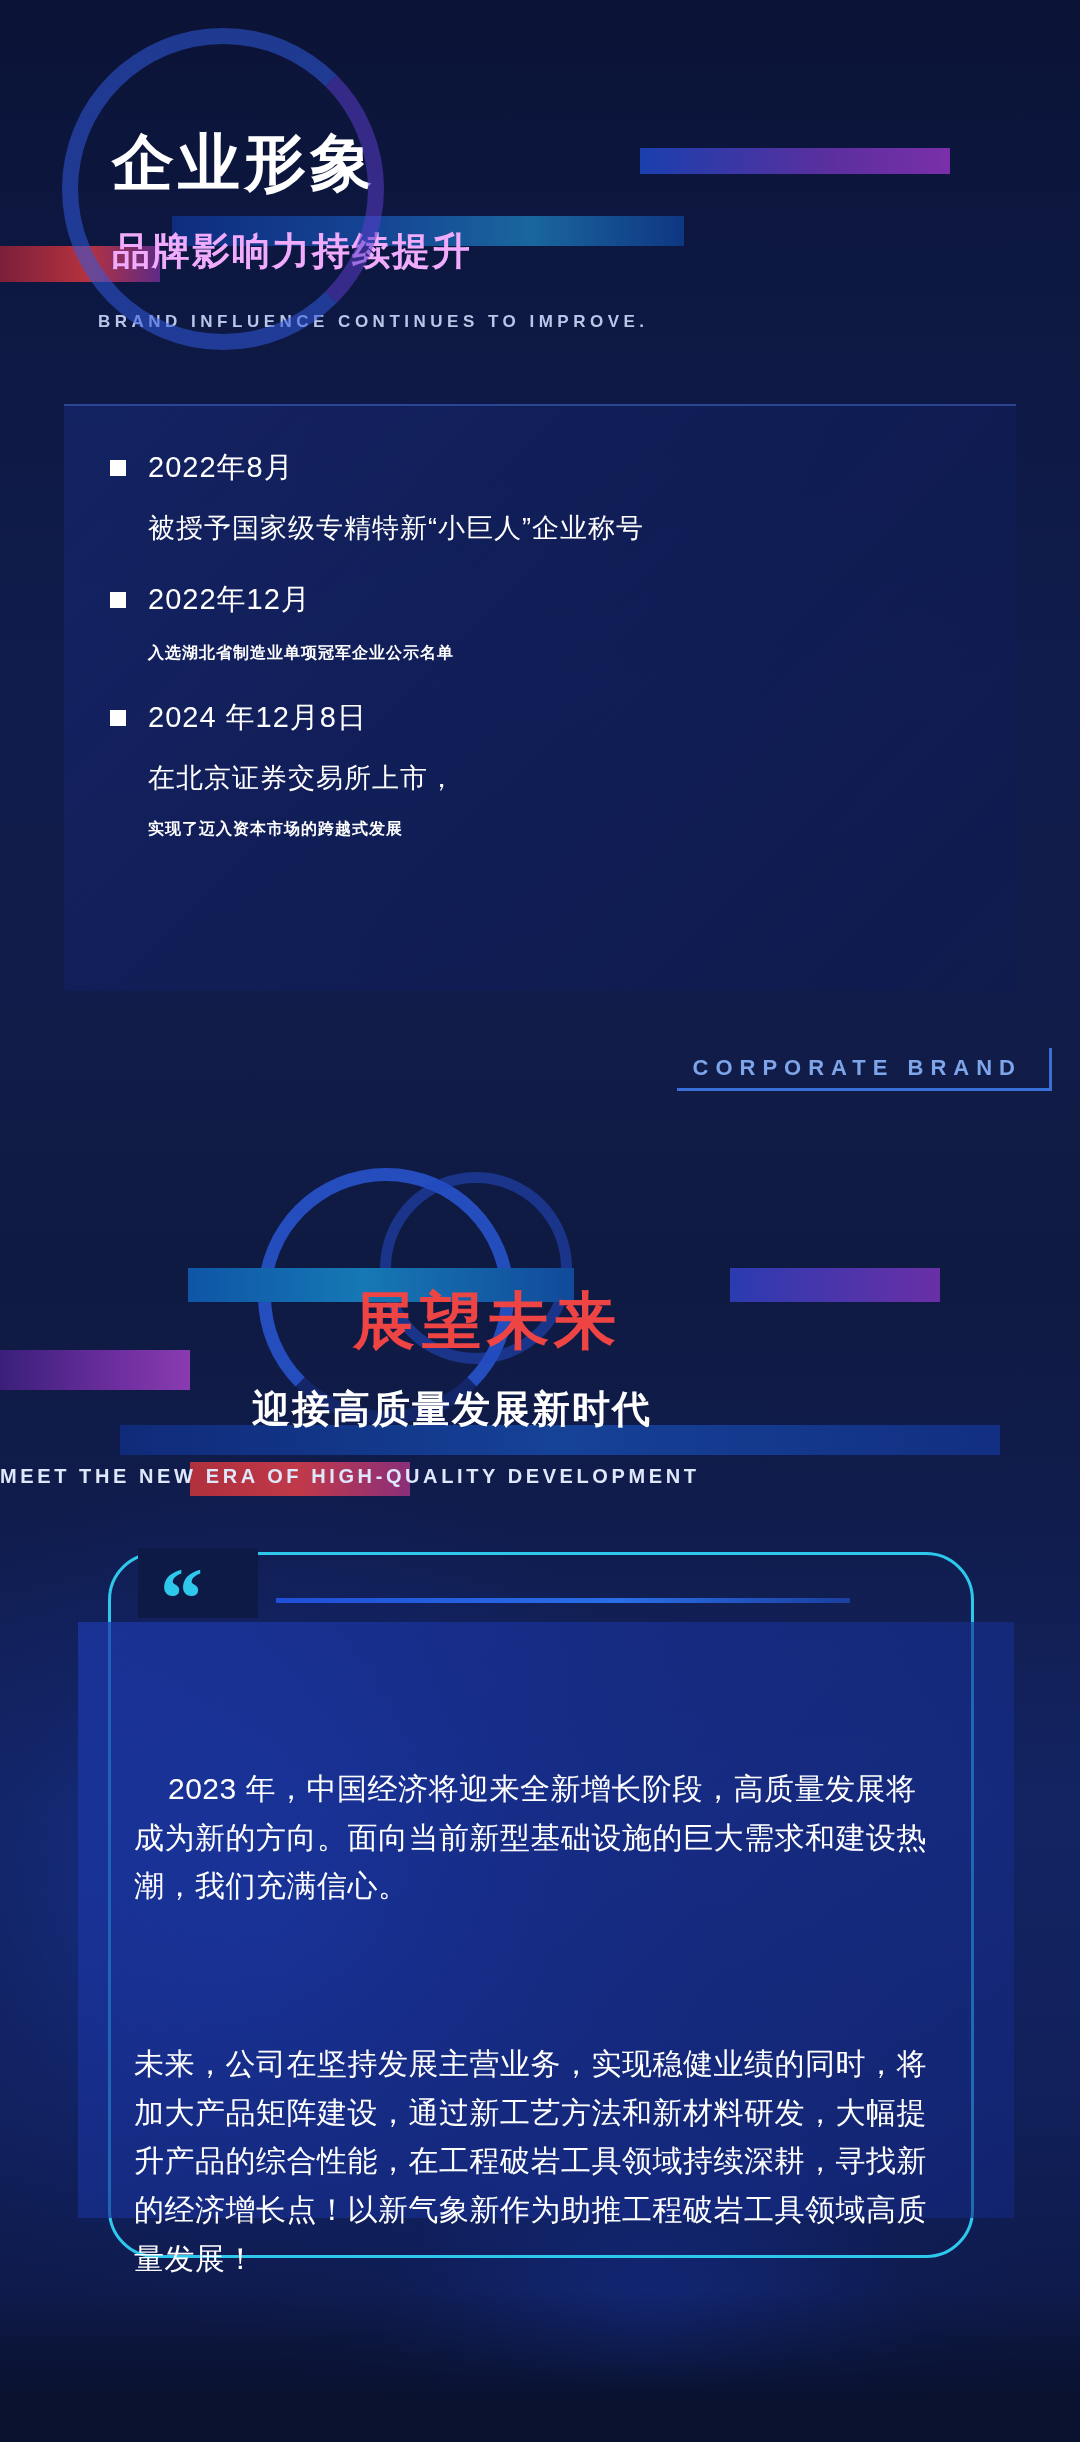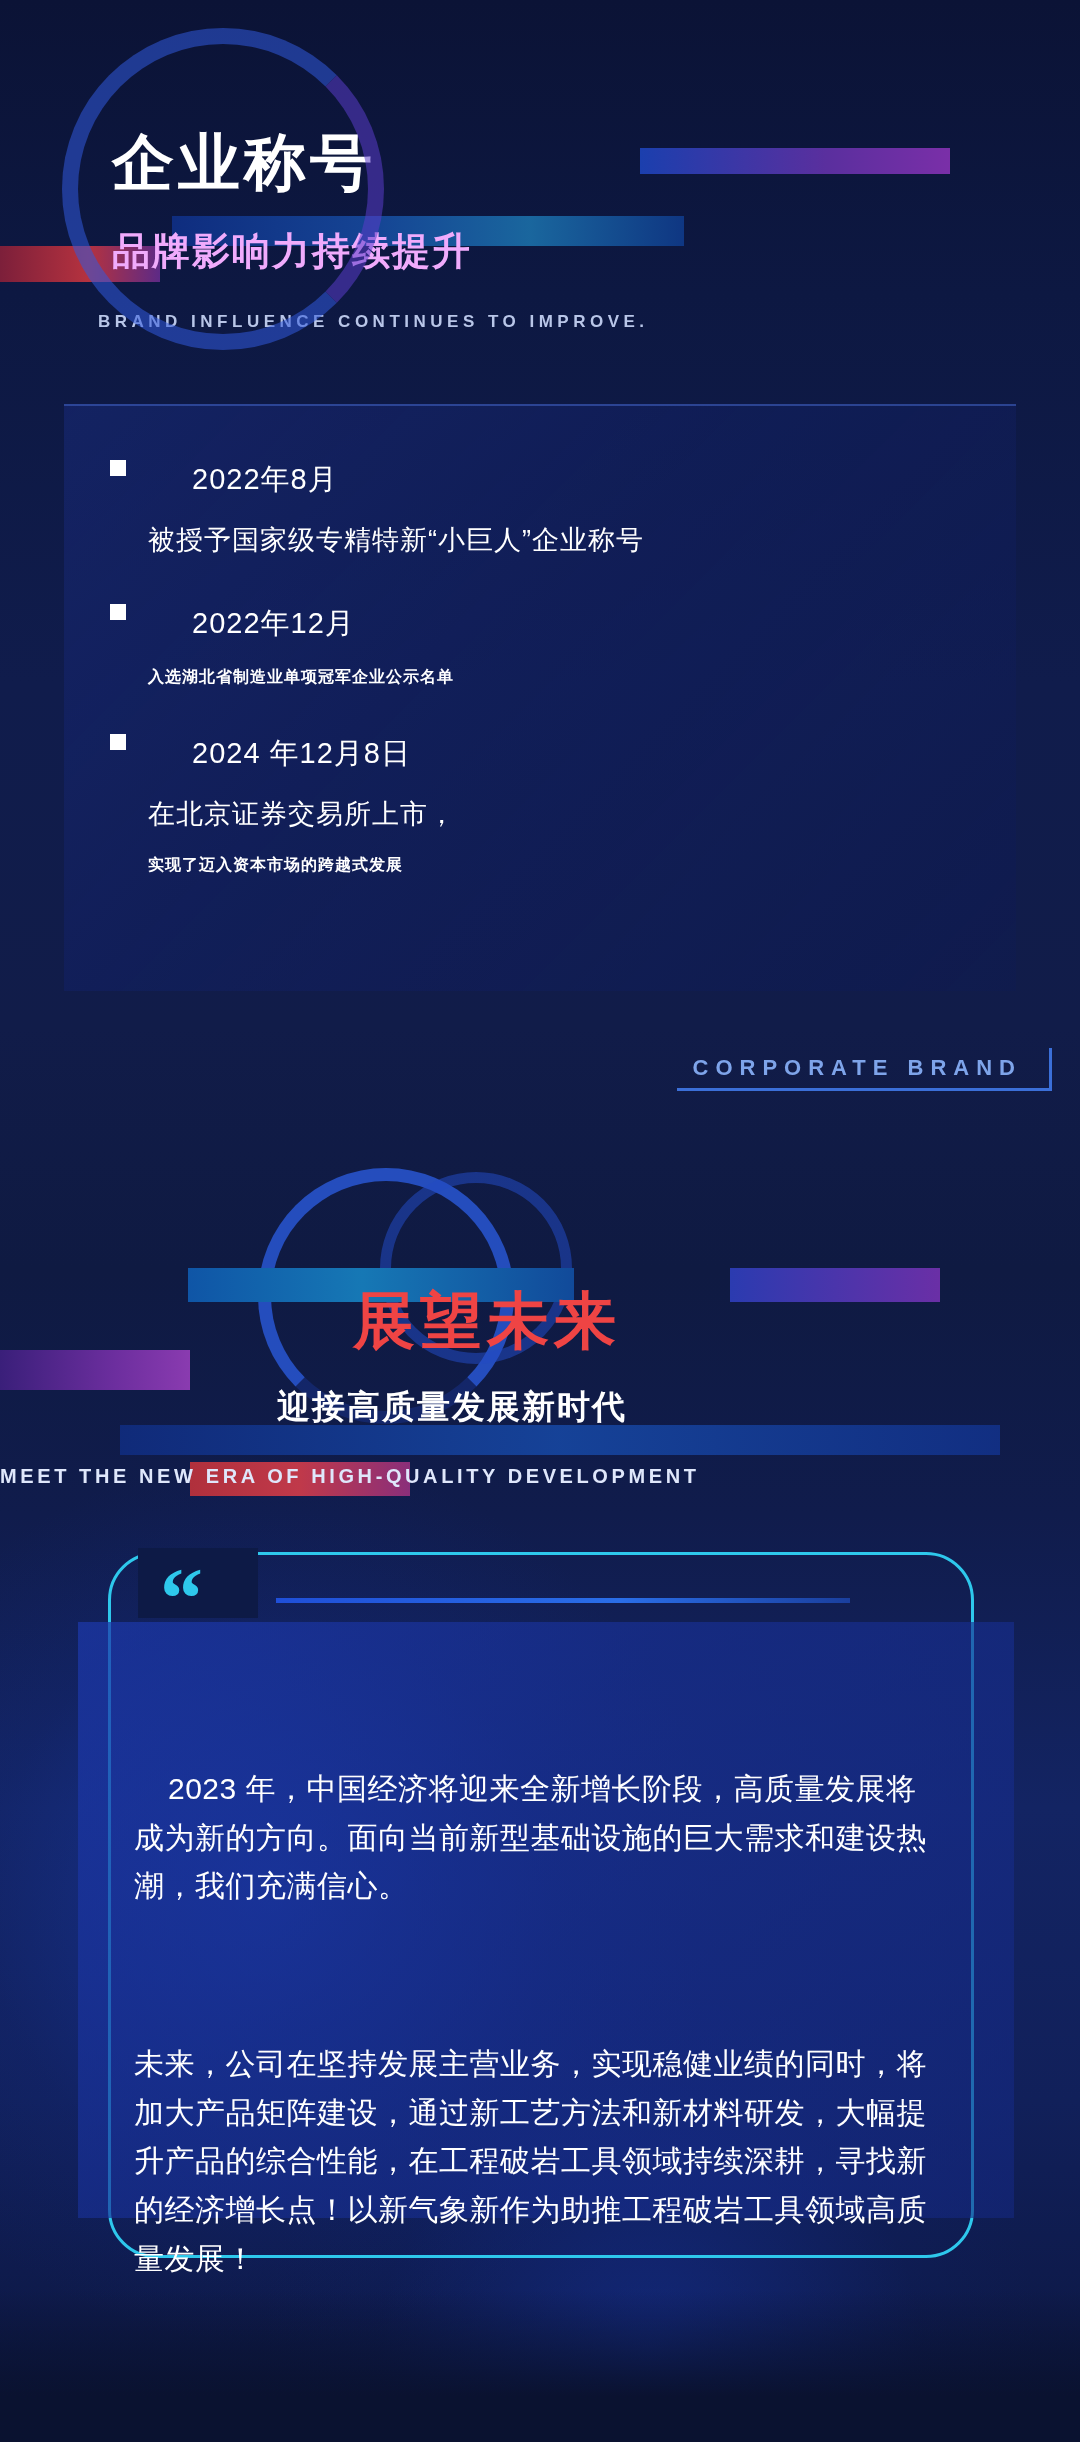--- a/index.html
+++ b/index.html
@@ -151,22 +151,22 @@
   }
   .list {
     position: absolute;
     left: 110px;
     top: 444px;
     width: 860px;
     z-index: 6;
   }
   .li-head {
     display: flex;
-    margin-top: 16px;
-    gap: 44px;
+    align-items: center;
+    margin-top: 4px;
   }
   .li-sq {
     width: 16px;
     height: 16px;
     background: #ffffff;
     margin-right: 22px;
     flex: 0 0 auto;
   }
   .li-date {
     font-size: 29px;
@@ -265,21 +265,21 @@
     color: #ef4444;
     z-index: 6;
     line-height: 1;
   }
   .title2-sub {
     position: absolute;
     left: 0;
     top: 1390px;
     width: 904px;
     text-align: center;
-    font-size: 33px;
+    font-size: 38px;
     font-weight: bold;
     letter-spacing: 2px;
     color: #ffffff;
     z-index: 6;
     line-height: 1;
   }
   .title2-en {
     position: absolute;
     left: 0;
     top: 1465px;
@@ -374,21 +374,21 @@
 <div class="bg-glow-2"></div>
 
 <div class="ring ring-1"></div>
 <div class="ring ring-2"></div>
 <div class="ring ring-3"></div>
 
 <div class="bar-grad-a"></div>
 <div class="bar-grad-c"></div>
 <div class="bar-grad-b"></div>
 
-<div class="title-main">企业称号</div>
+<div class="title-main">企业形象</div>
 <div class="title-sub">品牌影响力持续提升</div>
 <div class="title-en">BRAND INFLUENCE CONTINUES TO IMPROVE.</div>
 
 <div class="panel1"></div>
 
 <div class="list">
 
   <div>
     <div class="li-head">
       <span class="li-sq"></span>

